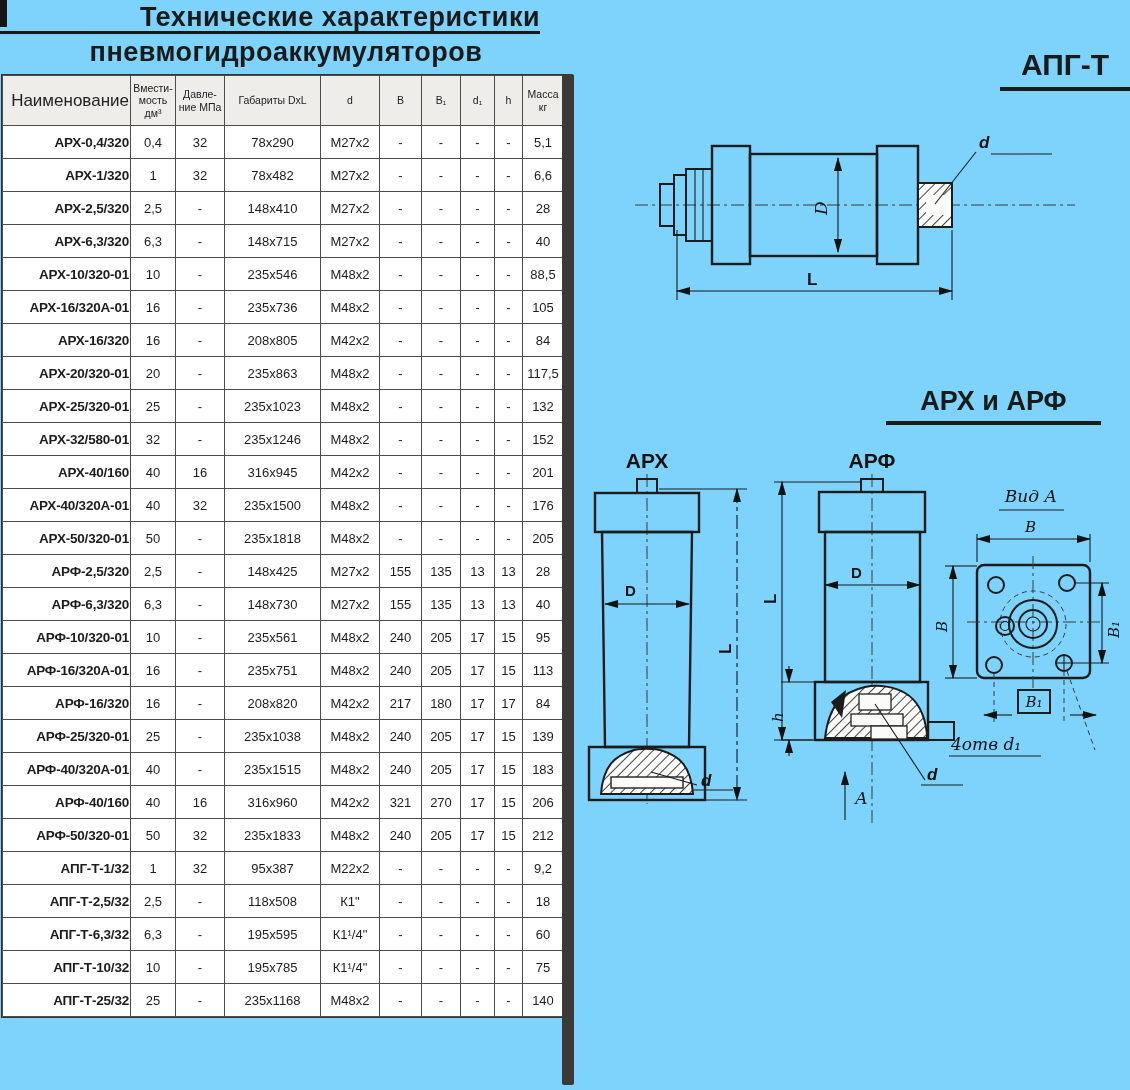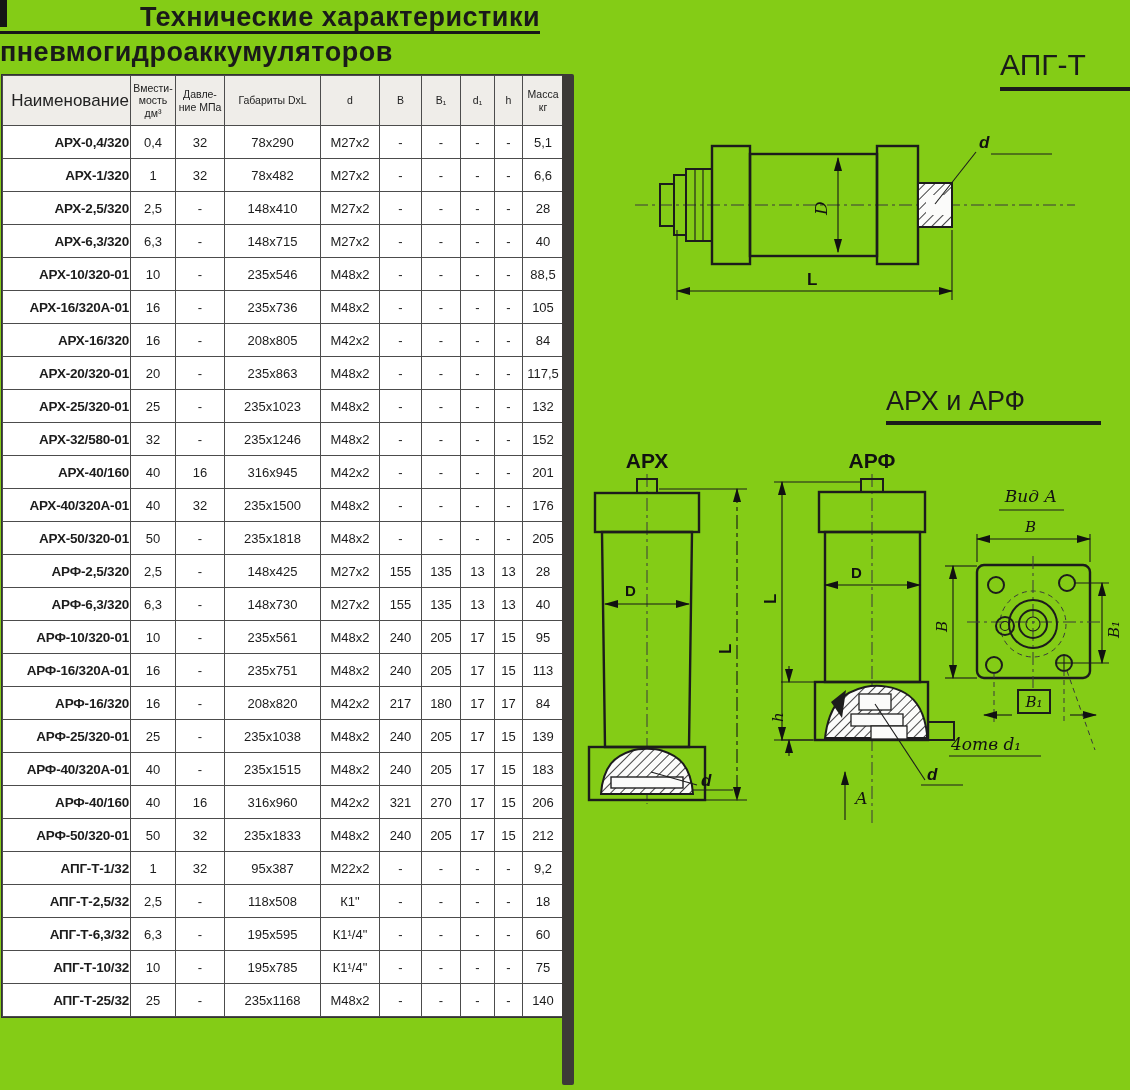--- a/index.html
+++ b/index.html
@@ -1,29 +1,29 @@
 <!DOCTYPE html>
 <html><head>
 <meta charset="utf-8">
 <style>
   html,body{margin:0;padding:0;background:#e8e8e8;}
   .page{
-    position:relative;width:1130px;height:1090px;background:#84cc16;
+    position:relative;width:1130px;height:1090px;background:#7dd3fc;
     font-family:"Liberation Sans",sans-serif;color:#1a1a1a;overflow:hidden;
   }
   
   .corner-mark{position:absolute;left:0;top:0;width:7px;height:27px;background:#151515;}
   .edge-strip{position:absolute;left:562px;top:74px;width:12px;height:1011px;background:#3c3a37;border-radius:2px;}
   
   .main-title-1{position:absolute;left:0;top:2px;width:540px;text-align:right;
     font-size:27px;font-weight:bold;letter-spacing:0.5px;}
   .title-rule{position:absolute;left:0;top:31px;width:540px;height:3px;background:#181818;}
-  .main-title-2{position:absolute;left:0;top:37px;width:540px;text-align:left;
+  .main-title-2{position:absolute;left:16px;top:37px;width:540px;text-align:center;
     font-size:27px;font-weight:bold;letter-spacing:0.5px;}
-  .sec-title{position:absolute;font-weight:normal;text-align:left;border-bottom:4px solid #1b1b1b;}
+  .sec-title{position:absolute;font-weight:bold;text-align:center;border-bottom:4px solid #1b1b1b;}
   .sec-title.apgt{left:1000px;top:48px;width:130px;font-size:30px;padding-bottom:5px;}
   .sec-title.arharf{left:886px;top:386px;width:215px;font-size:27px;padding-bottom:4px;}
   
   table.spec{position:absolute;left:2px;top:75px;width:561px;border-collapse:collapse;
     table-layout:fixed;background:#fff;}
   table.spec th,table.spec td{border:1px solid #4c4c4c;overflow:hidden;}
   table.spec thead tr{height:50px;}
   table.spec th{background:#efede9;font-weight:normal;font-size:10.5px;line-height:1.15;
     text-align:center;padding:1px;color:#222;}
   table.spec th.h-name{text-align:right;padding-left:8px;font-size:17px;}

